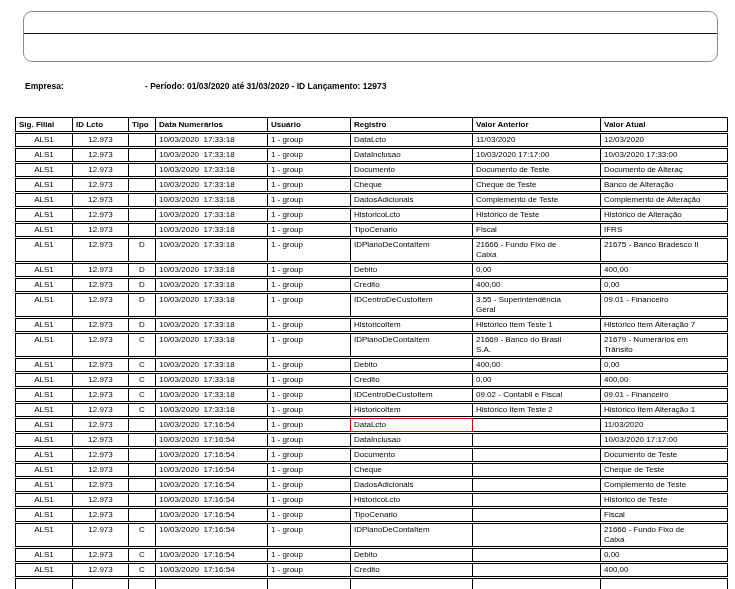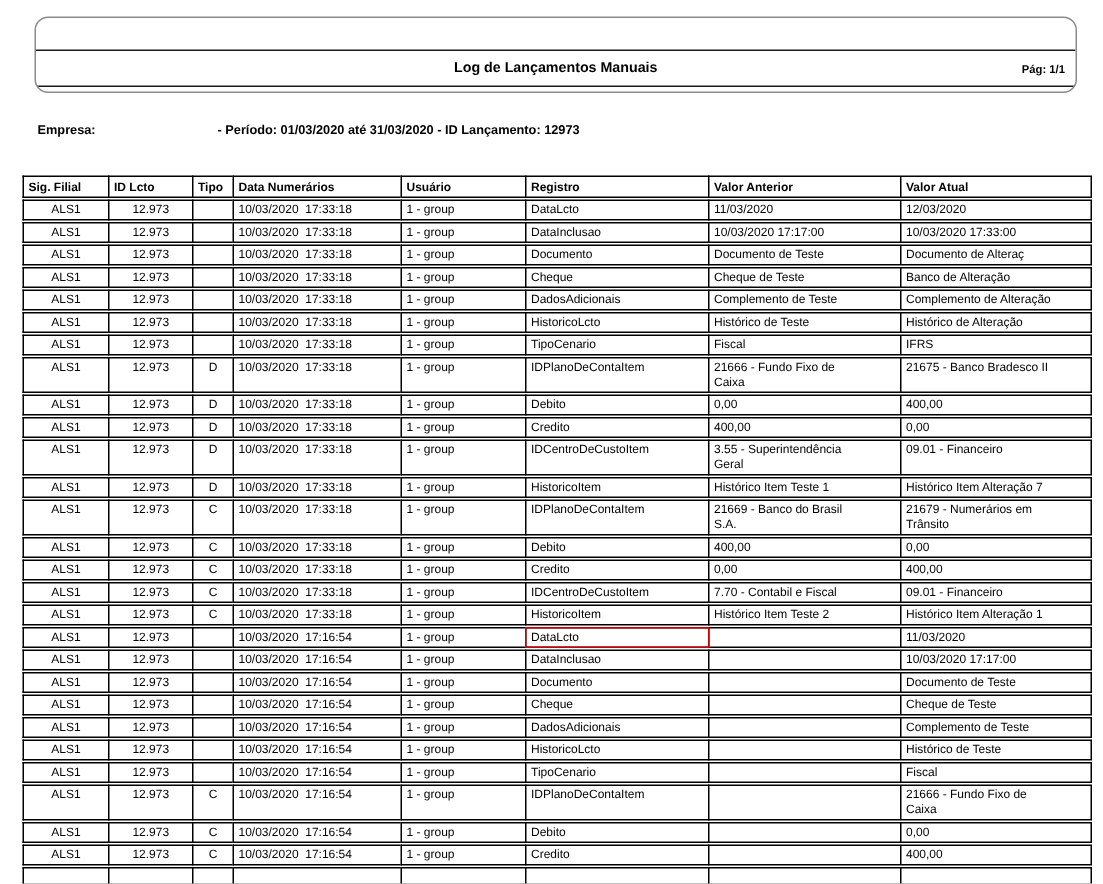--- a/index.html
+++ b/index.html
@@ -115,24 +115,20 @@
     border: 1px solid #cc0000;
     pointer-events: none;
   }
   tr.partial { height: 12px; }
 </style>
 </head>
 <body>
 
 <div class="frame">
   <div class="frame-top"></div>
-  <div class="frame-mid">
-    <span class="report-title">Log de Lançamentos Manuais</span>
-    <span class="page-indicator">Pág: 1/1</span>
-  </div>
 </div>
 
 <div class="company-label">Empresa:</div>
 <div class="period-info">- Período: 01/03/2020 até 31/03/2020 - ID Lançamento: 12973</div>
 
 <table class="log">
   <colgroup>
     <col style="width:57px">
       <col style="width:56px">
       <col style="width:27px">
@@ -309,21 +305,21 @@
     <td>0,00</td>
     <td>400,00</td>
   </tr>
       <tr>
     <td class="col-c">ALS1</td>
     <td class="col-c">12.973</td>
     <td class="col-c">C</td>
     <td>10/03/2020  17:33:18</td>
     <td>1 - group</td>
     <td>IDCentroDeCustoItem</td>
-    <td>7.70 - Contabil e Fiscal</td>
+    <td>09.02 - Contabil e Fiscal</td>
     <td>09.01 - Financeiro</td>
   </tr>
       <tr>
     <td class="col-c">ALS1</td>
     <td class="col-c">12.973</td>
     <td class="col-c">C</td>
     <td>10/03/2020  17:33:18</td>
     <td>1 - group</td>
     <td>HistoricoItem</td>
     <td>Histórico Item Teste 2</td>

